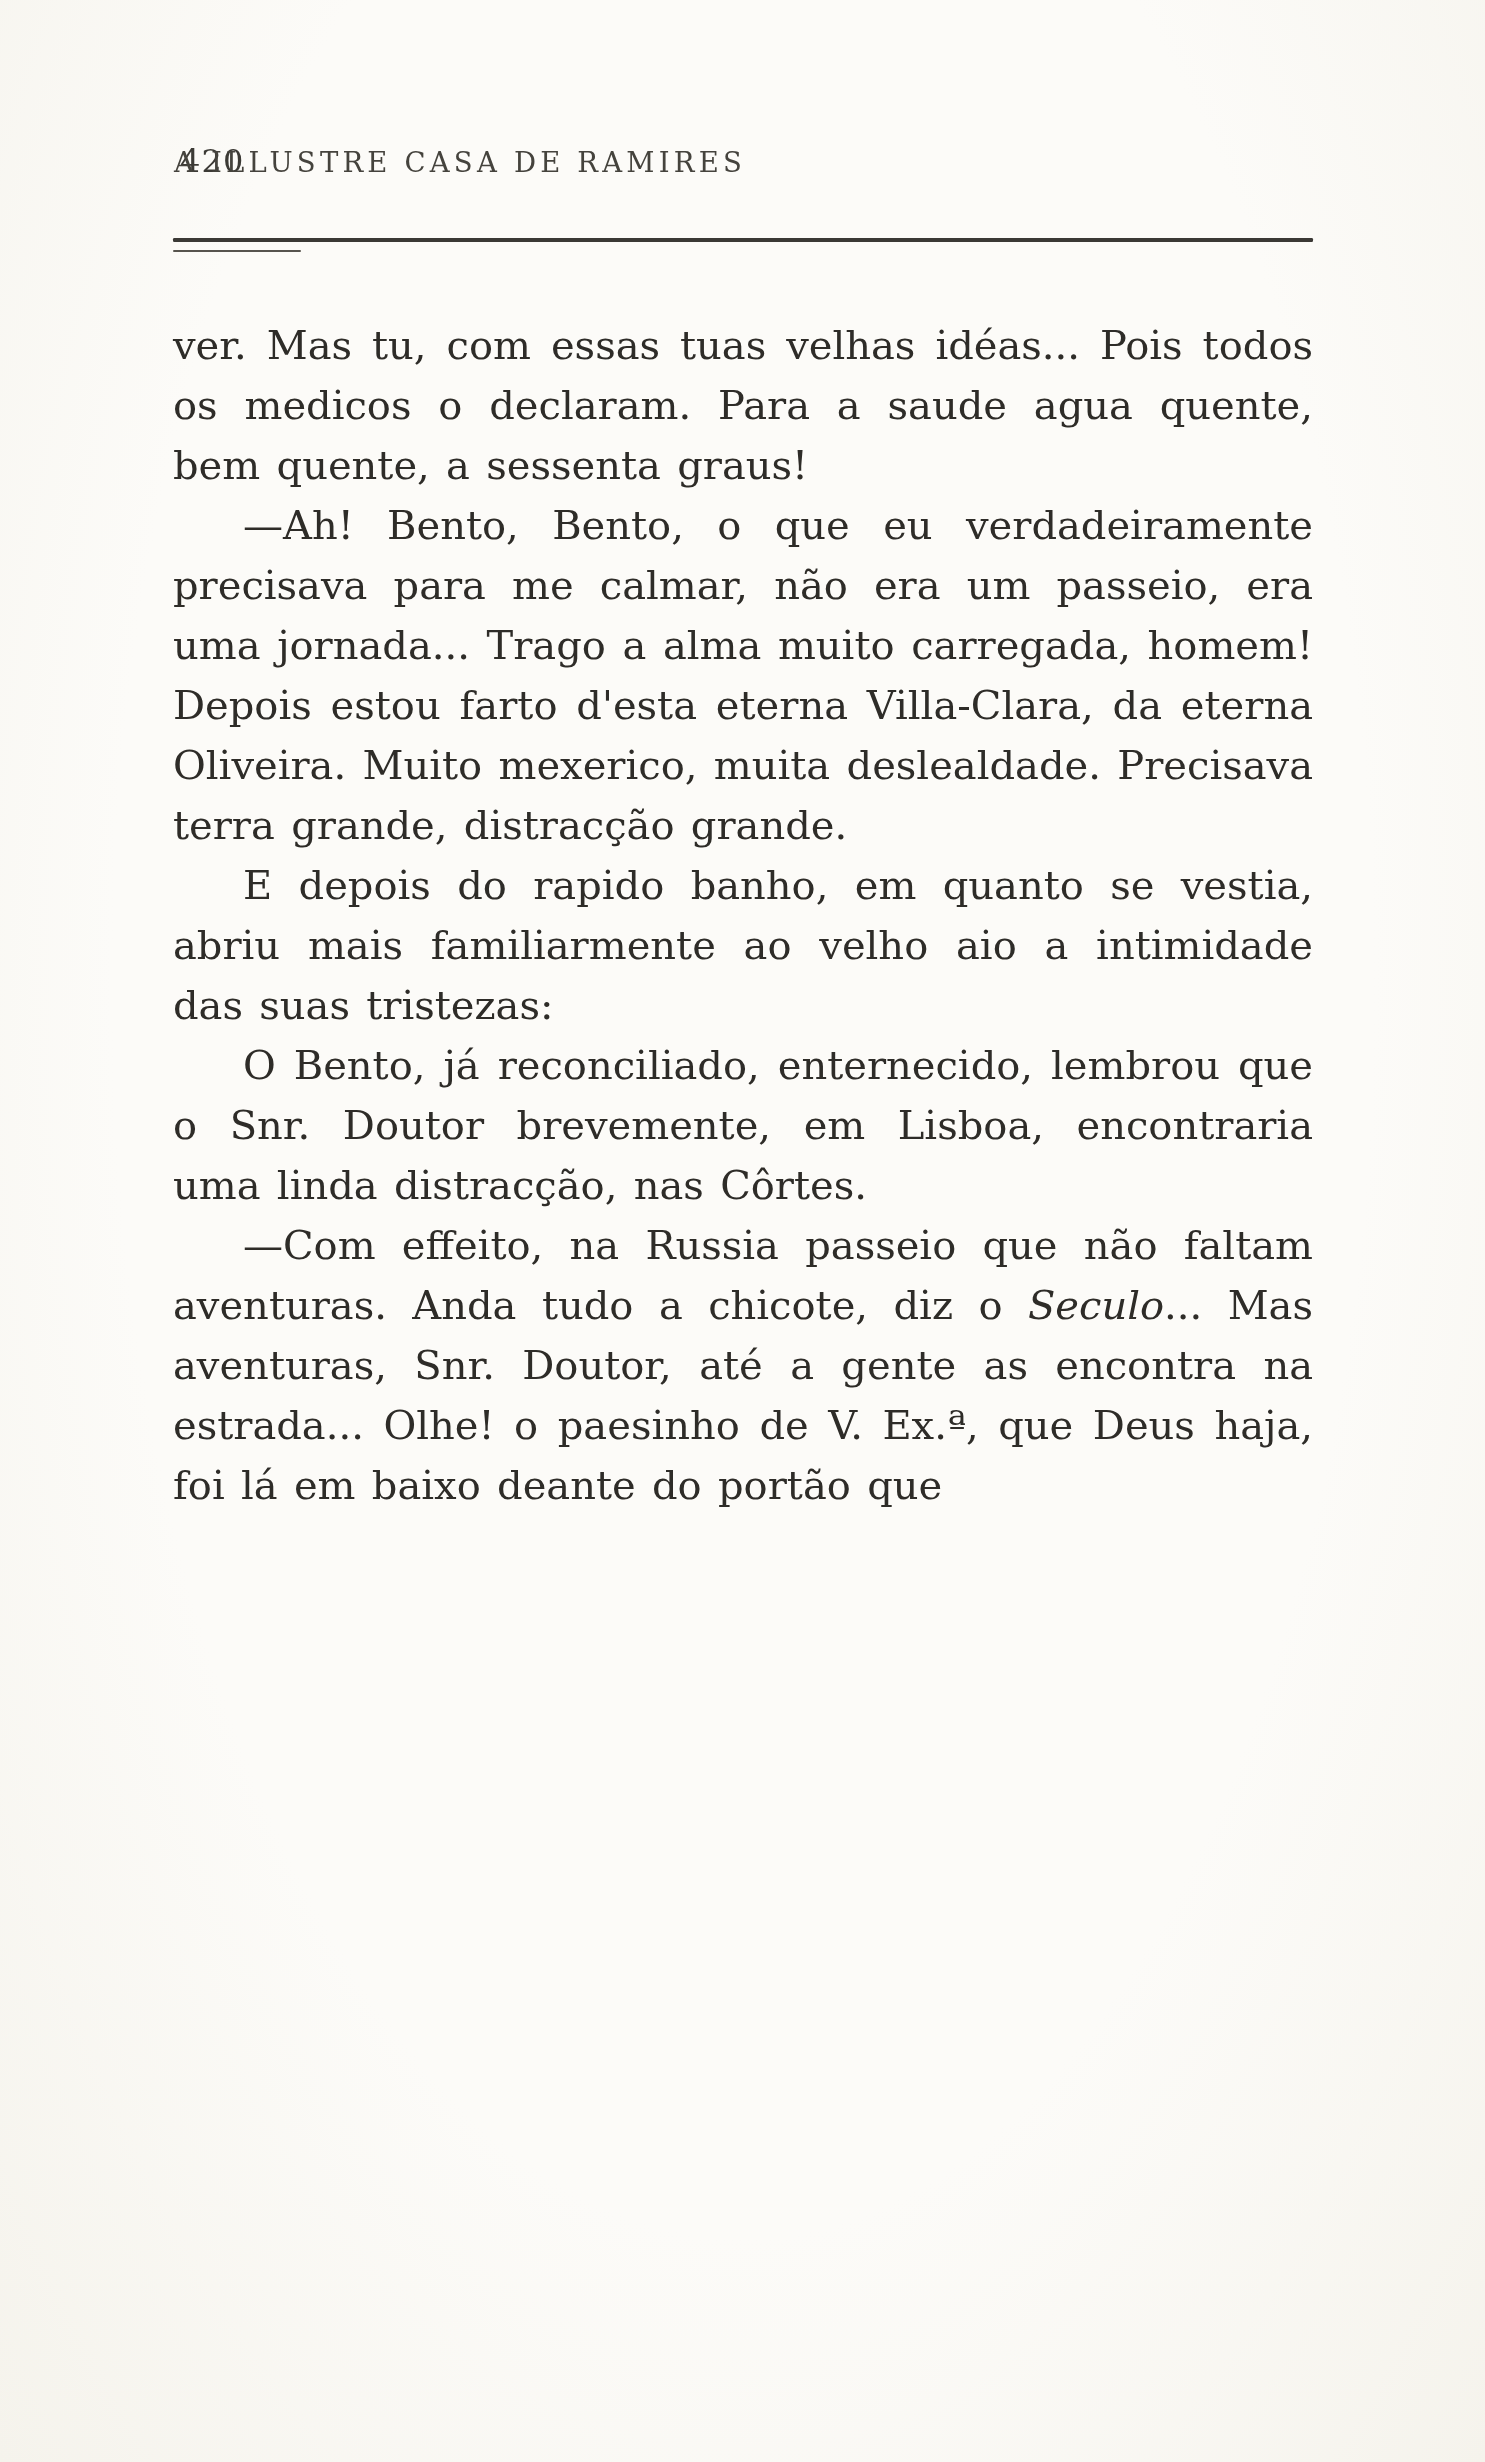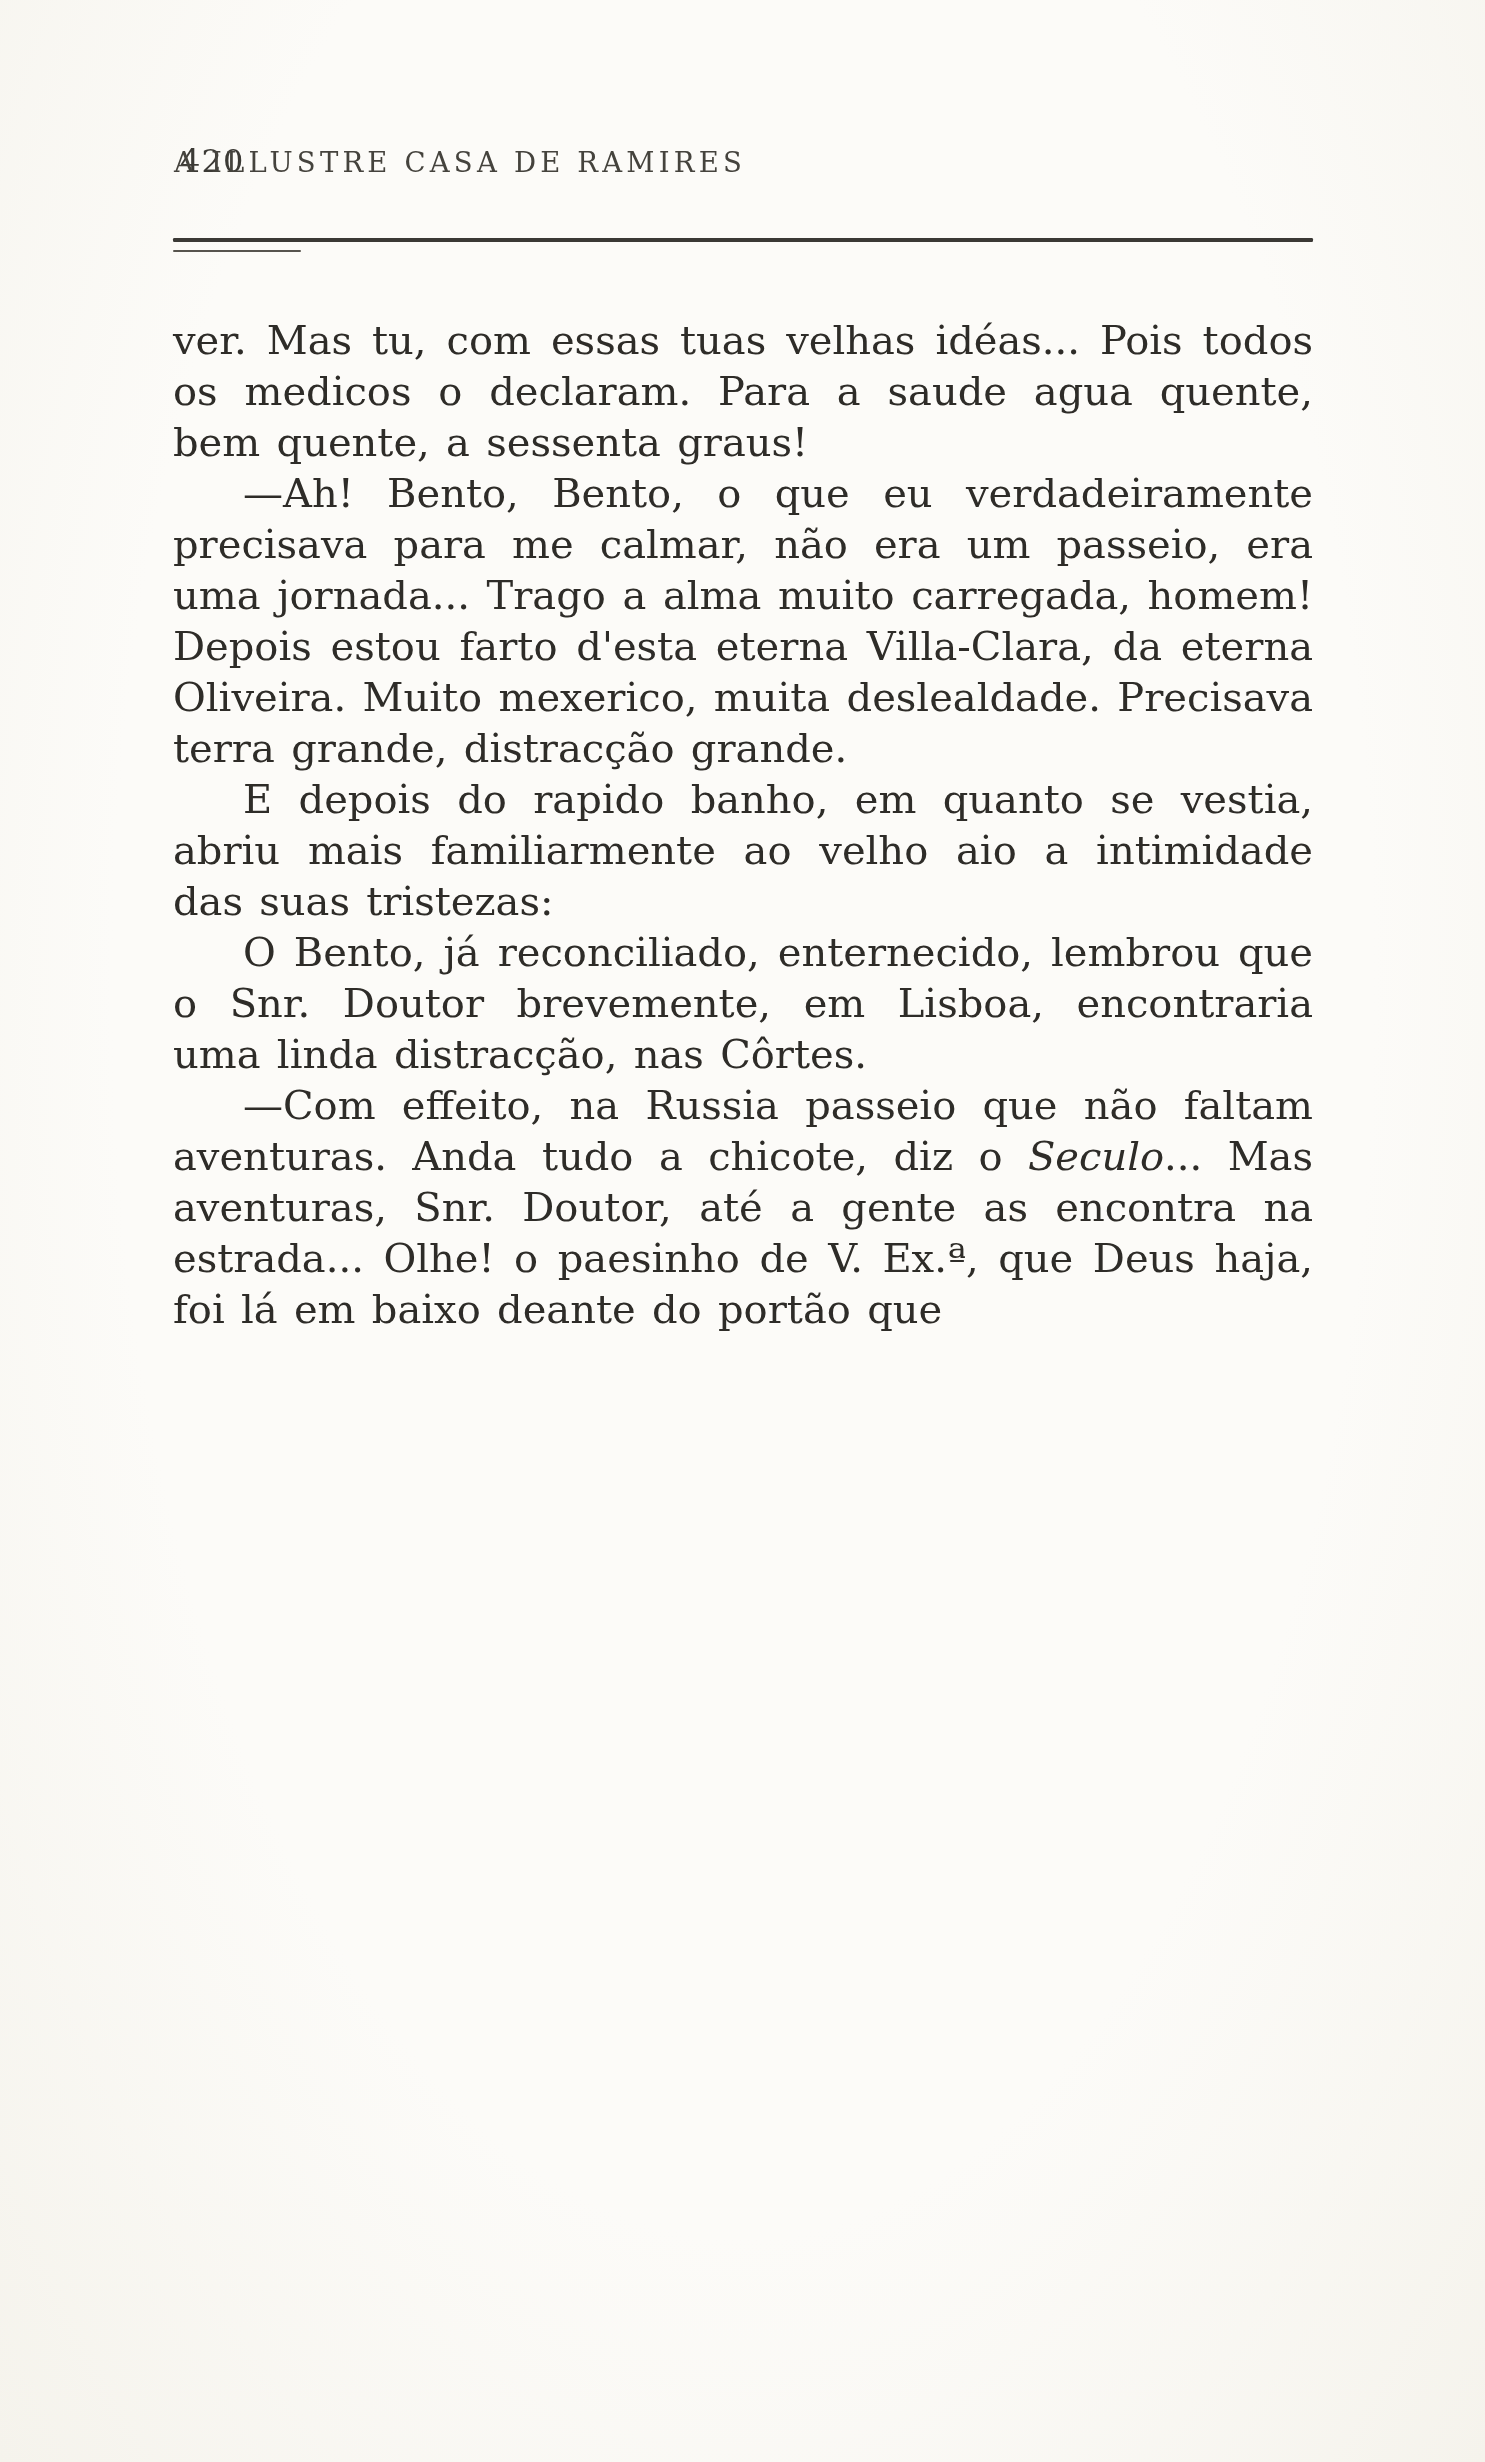--- a/index.html
+++ b/index.html
@@ -60,21 +60,21 @@
     height: 1.8px;
     background: #57544e;
     border-radius: 1.2px;
   }
   .text-block {
     position: absolute;
     top: 315px;
     left: 173px;
     width: 1140px;
     font-size: 40px;
-    line-height: 51px;
+    line-height: 60px;
     text-align: justify;
     word-spacing: 3.6px;
   }
   .text-block p {
     margin: 0;
     padding: 0;
     text-indent: 70px;
   }
   .text-block p.no-indent {
     text-indent: 0;

